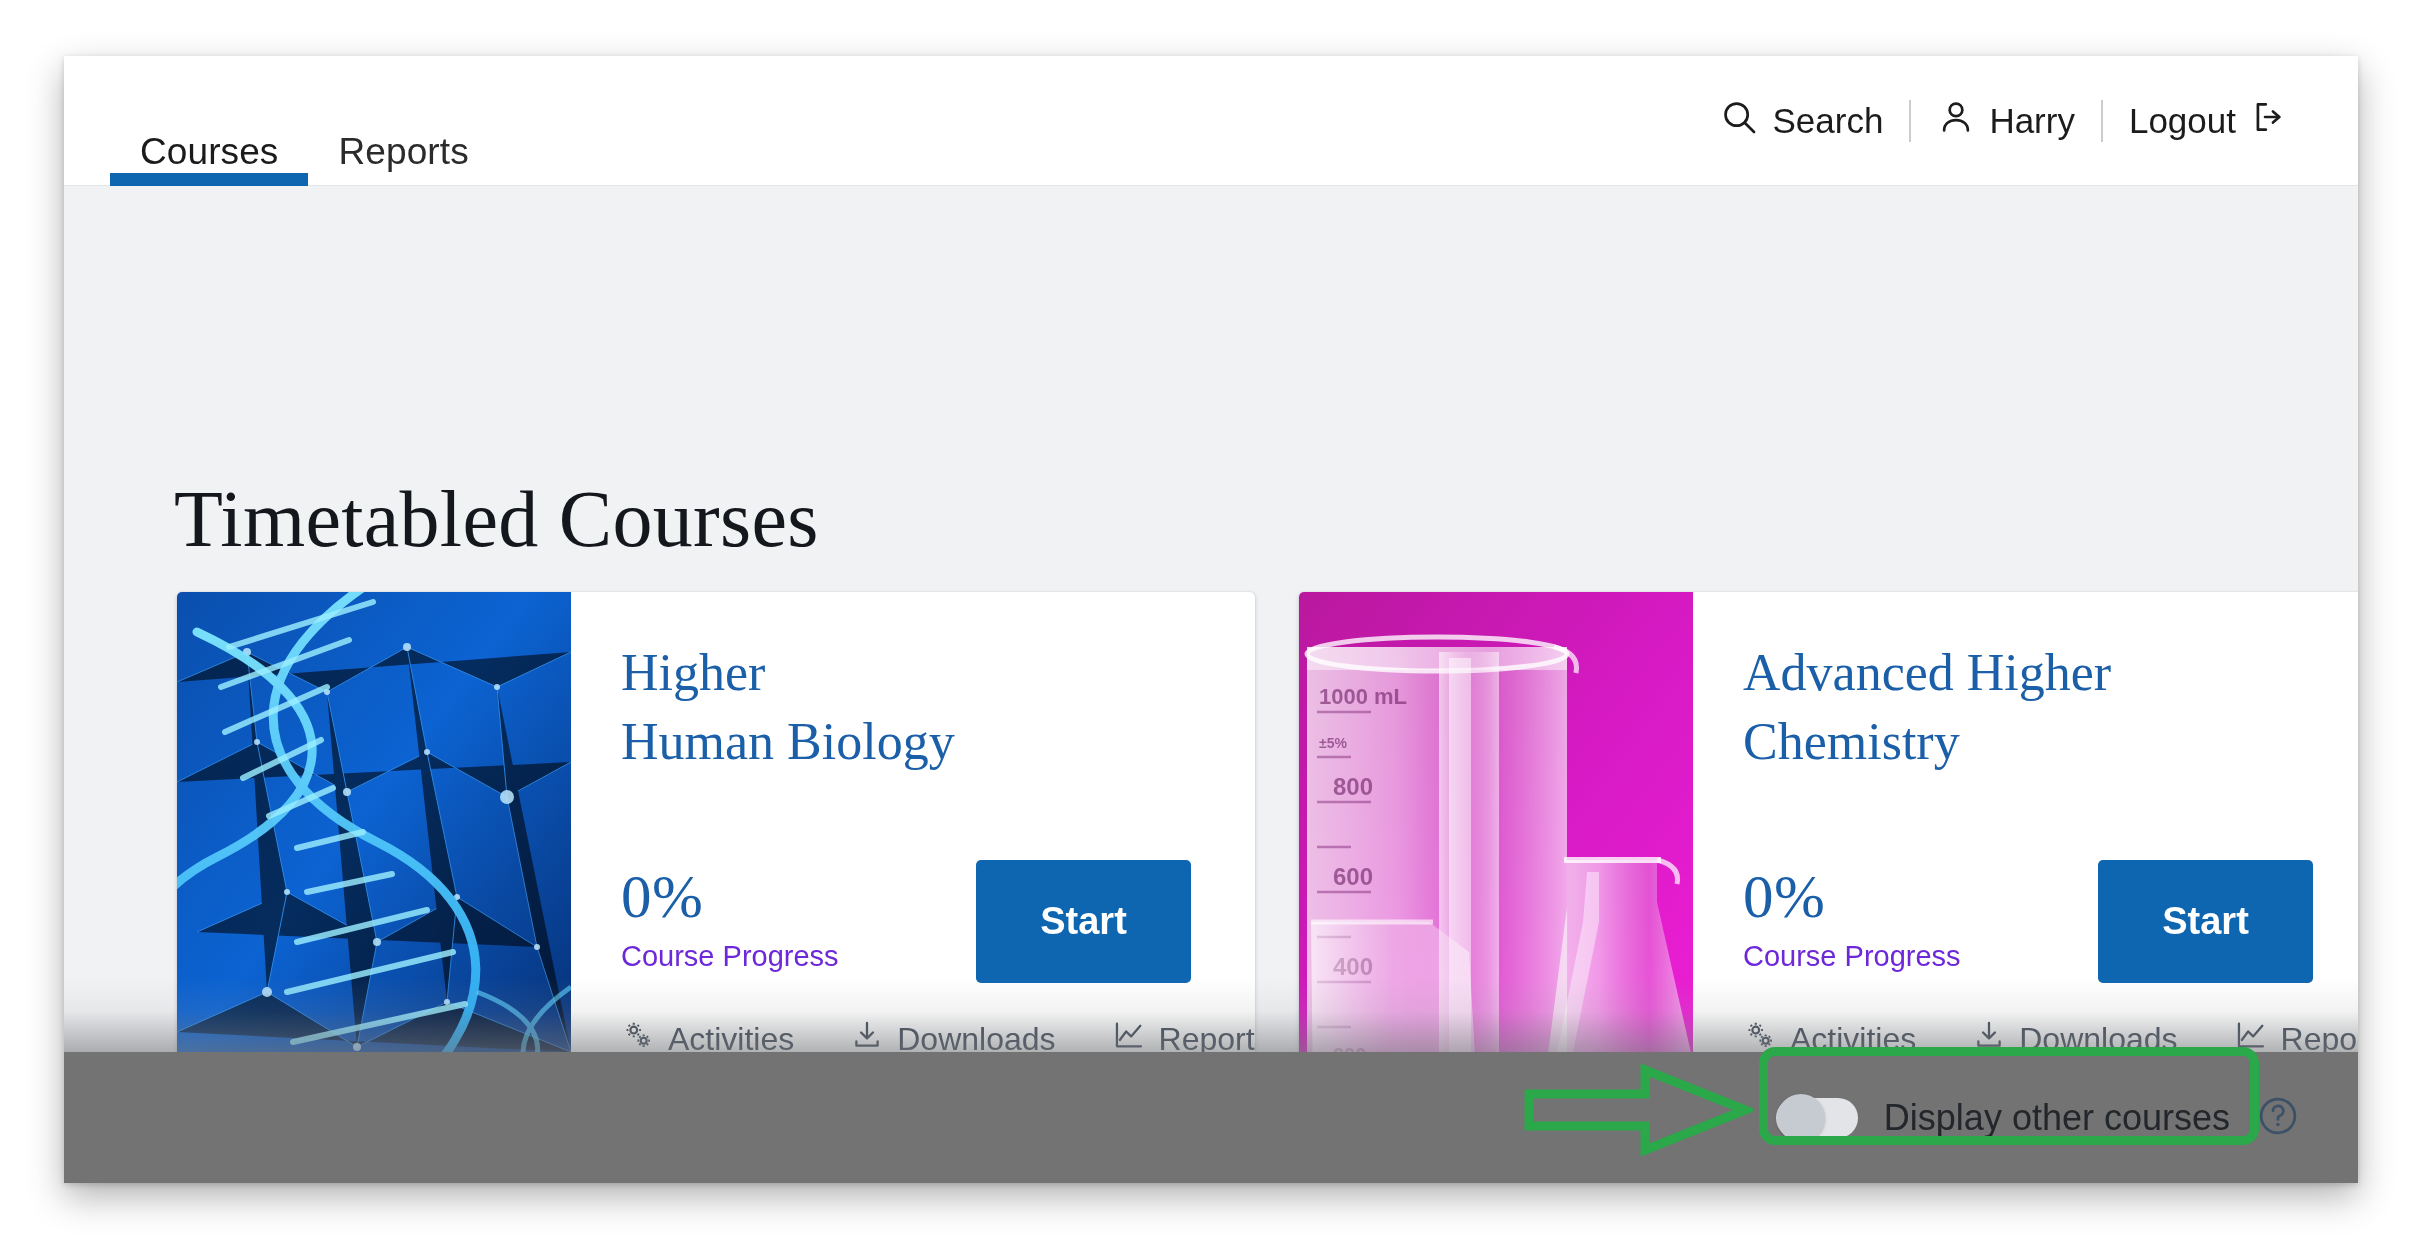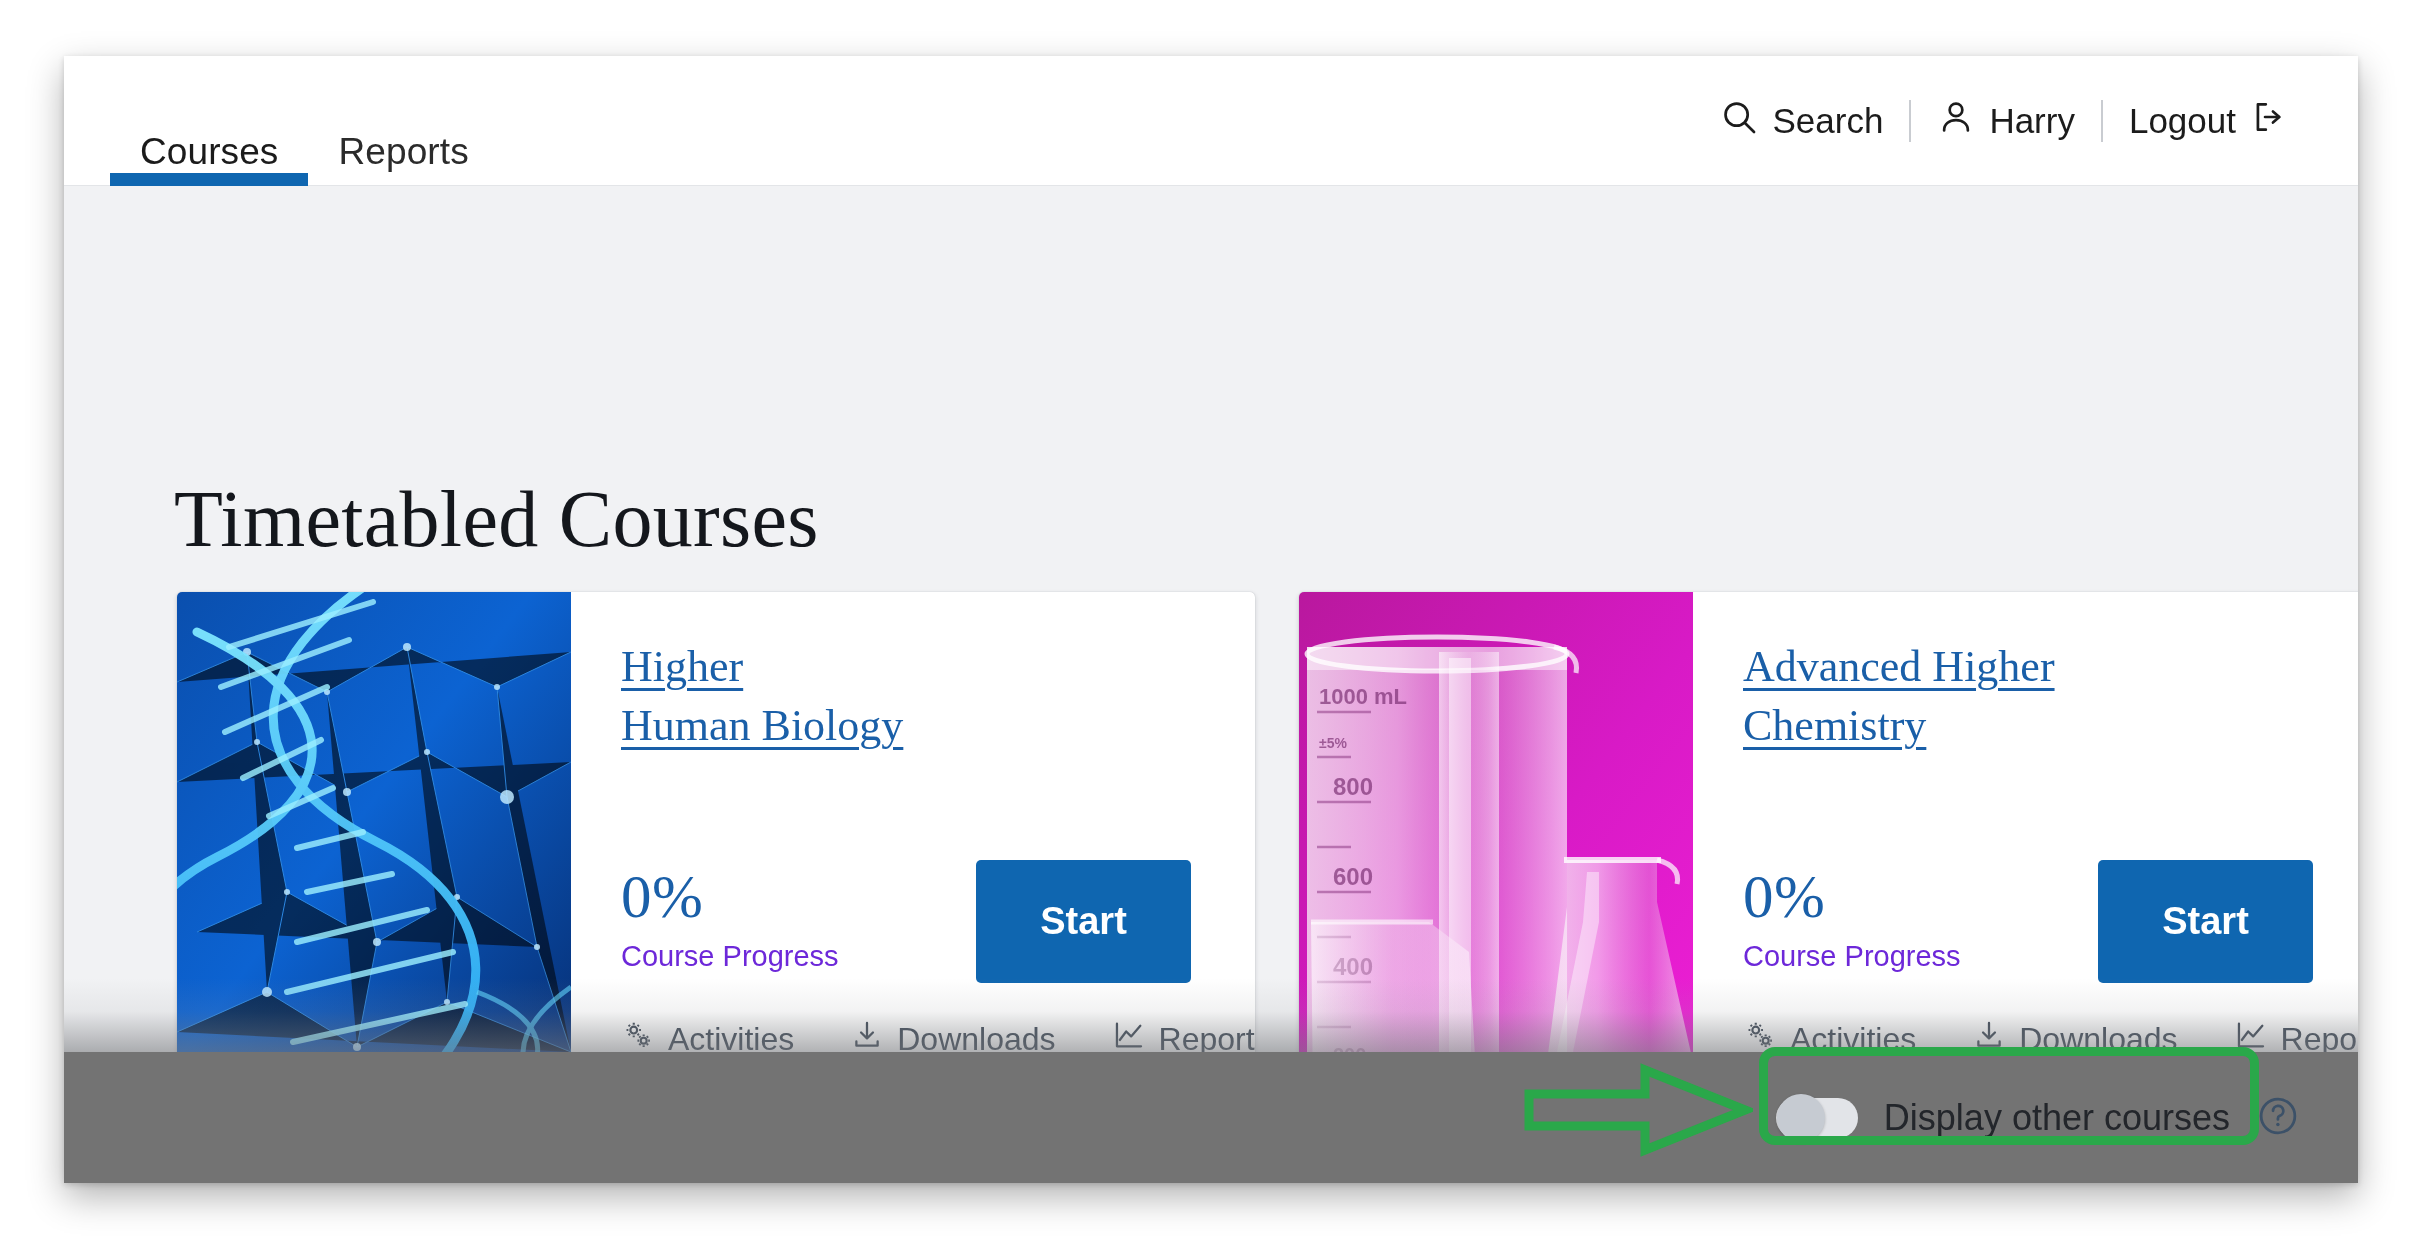--- a/index.html
+++ b/index.html
@@ -141,24 +141,23 @@
     font-weight: bold;
   }
   .card-body {
     flex: 1 1 auto;
     position: relative;
     padding: 46px 40px 0 50px;
   }
 
   .course-link {
     font-family: "Liberation Serif", serif;
-    font-size: 44px;
+    font-size: 52px;
     line-height: 1.33;
     color: #1a5fa8;
-    text-decoration: underline;
     text-decoration-thickness: 3px;
     text-underline-offset: 7px;
     cursor: pointer;
     display: inline-block;
     max-width: 560px;
   }
 
   .progress-row {
     position: absolute;
     left: 50px;

